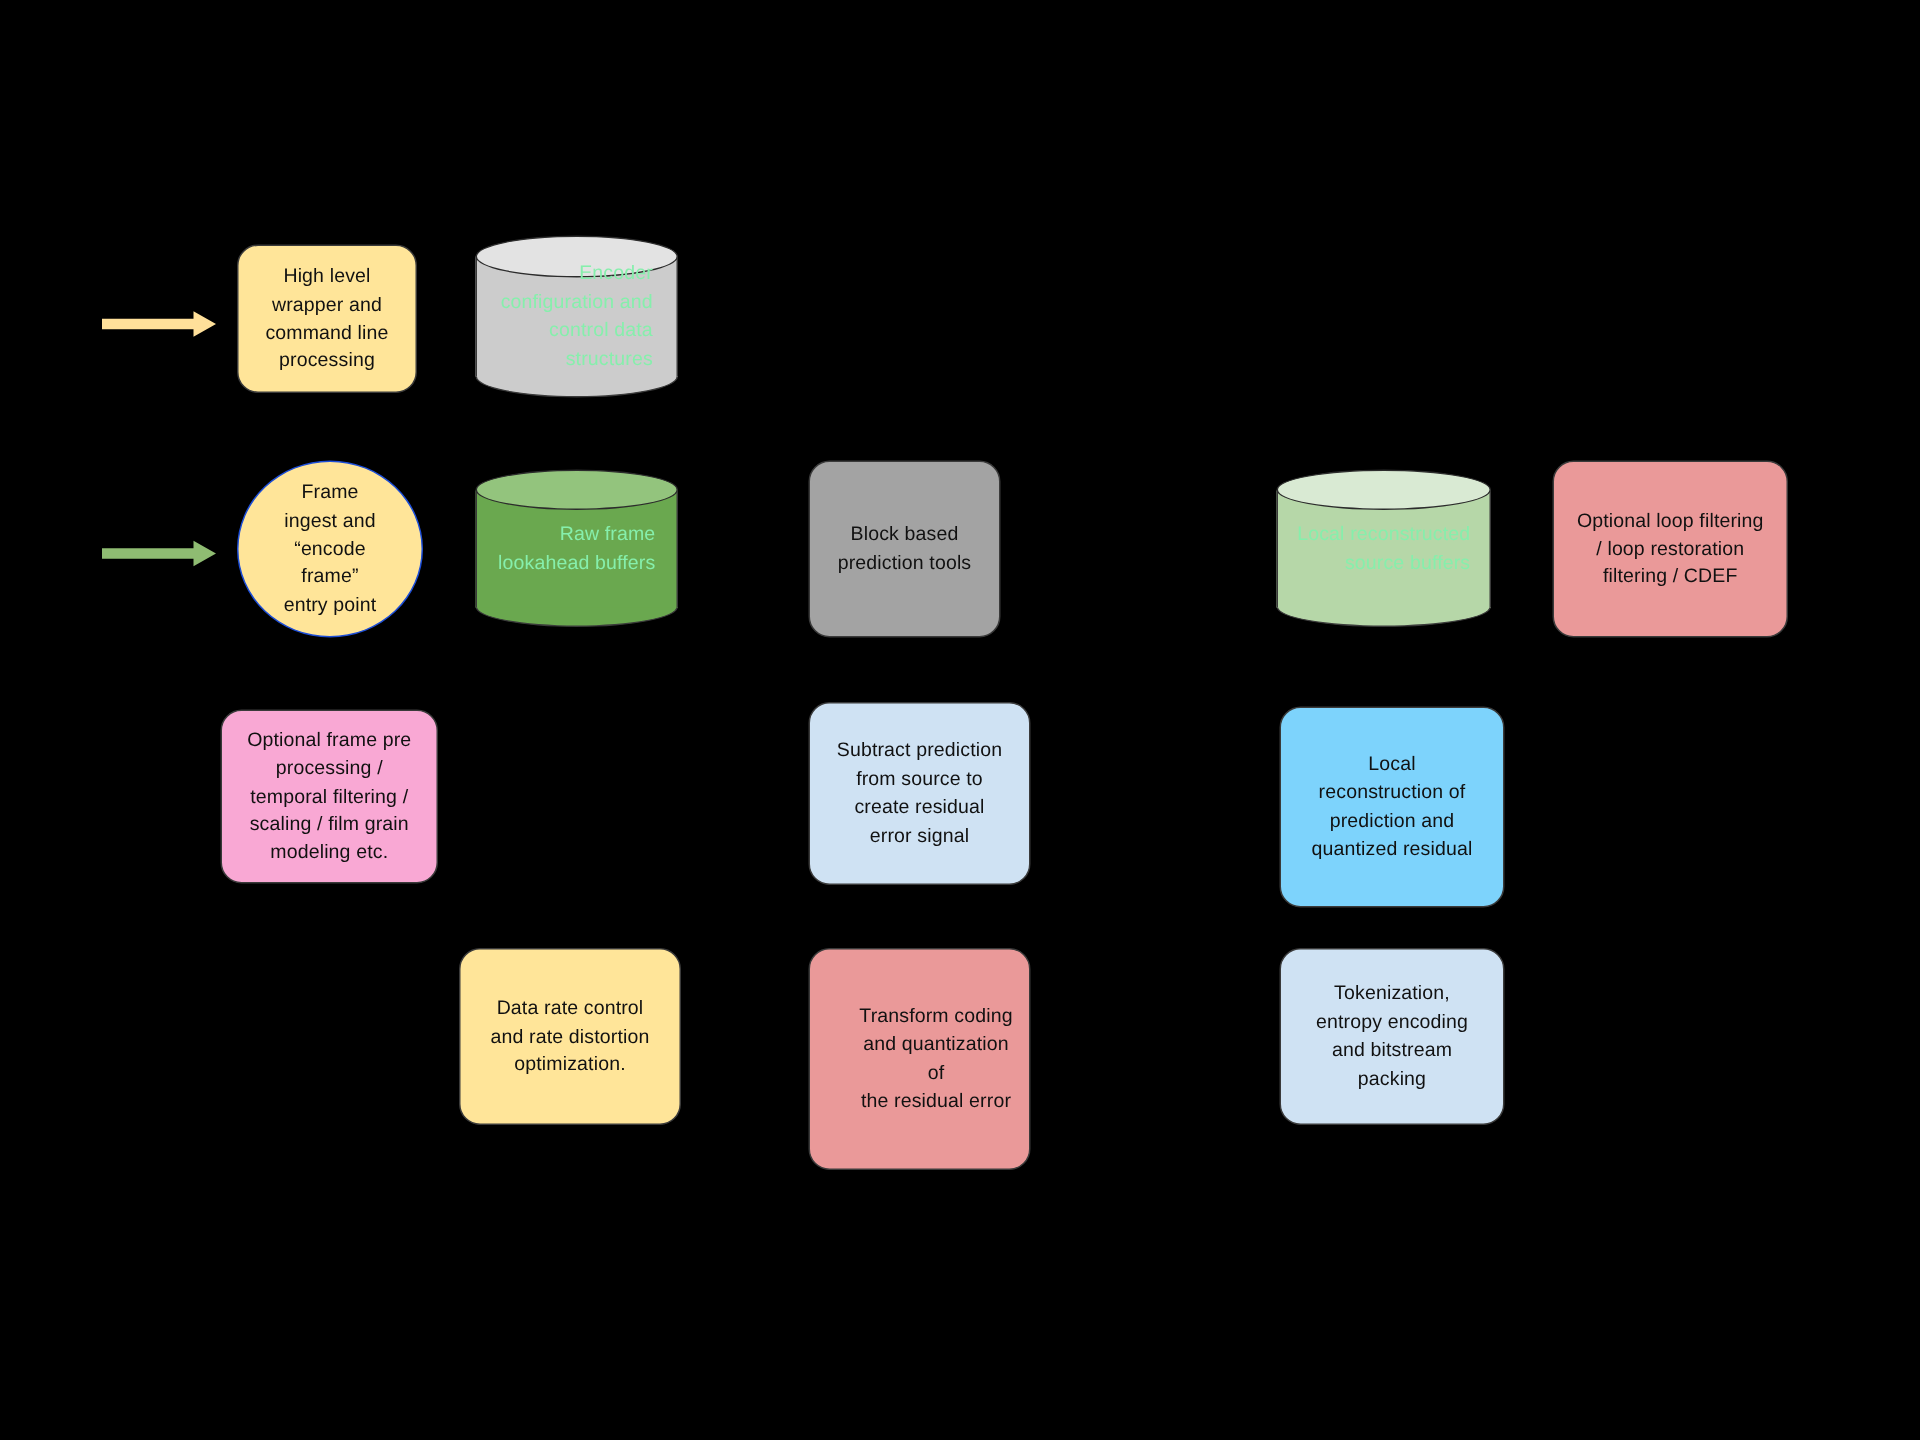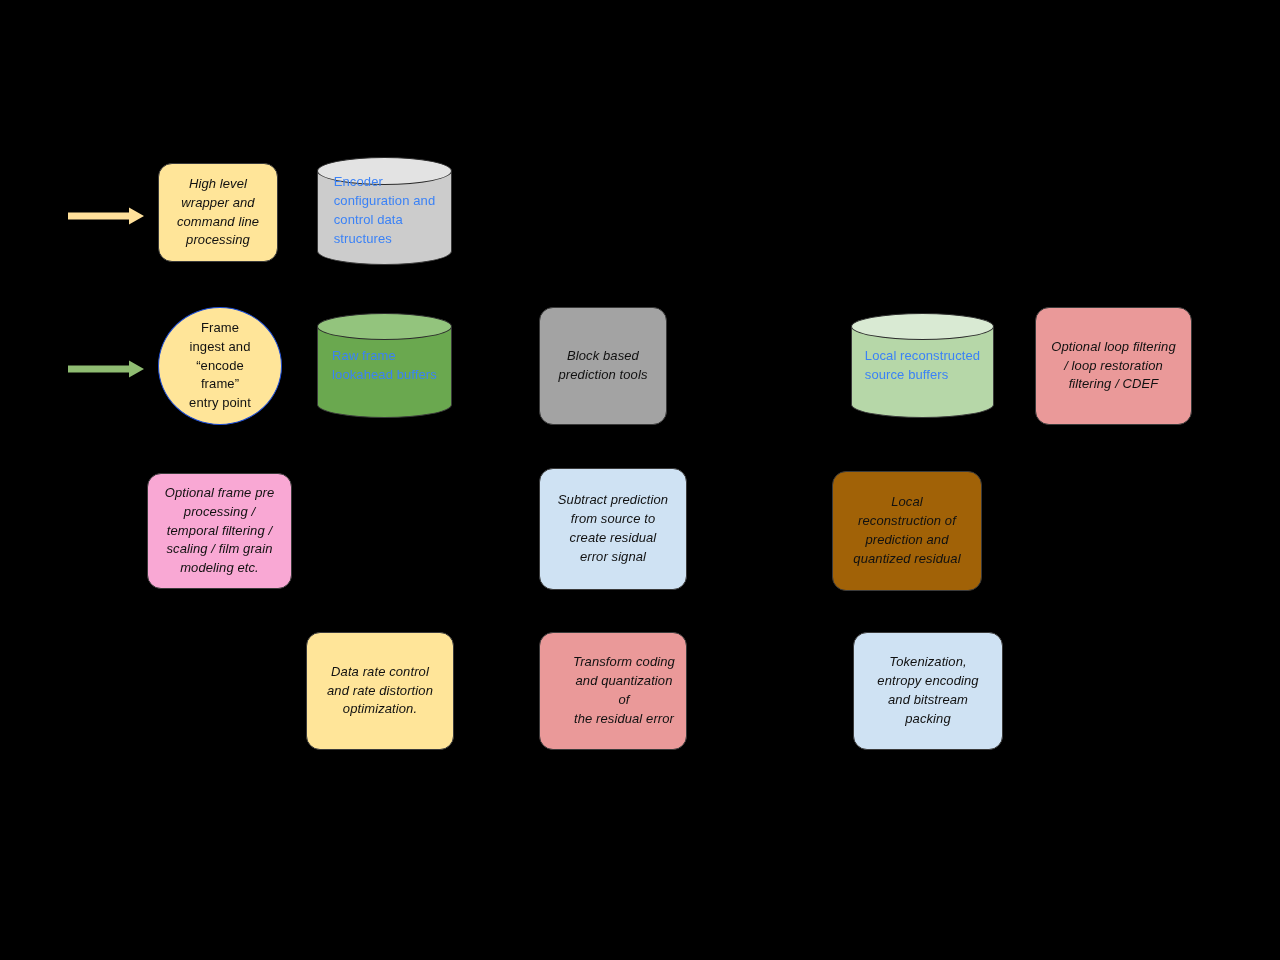--- a/index.html
+++ b/index.html
@@ -26,21 +26,20 @@
     display: flex;
     align-items: center;
     justify-content: center;
     text-align: center;
     color: #111111;
     font-size: 13px;
     line-height: 1.45;
     padding: 6px 8px;
     white-space: pre-line;
     letter-spacing: 0.1px;
-    font-style: italic;
   }
 
   
   .ellipse {
     position: absolute;
     box-sizing: border-box;
     border-radius: 50%;
     border: 1px solid #1d4ed8;
     display: flex;
     align-items: center;
@@ -83,22 +82,22 @@
     border: 1px solid #2c2c2c;
     border-radius: 50%;
   }
   .cyl-label {
     position: absolute;
     left: 0;
     right: 0;
     display: flex;
     align-items: center;
     justify-content: center;
-    text-align: left;
-    color: #3b82f6;
+    text-align: right;
+    color: #86efac;
     font-size: 13px;
     line-height: 1.45;
     white-space: pre-line;
     letter-spacing: 0.1px;
   }
 
   
   .arrow {
     position: absolute;
   }
@@ -157,27 +156,27 @@
 filtering / CDEF</div>
     <div class="node" style="left: 147px; top: 473px; width: 145px; height: 116px; background: #f9a8d4;">Optional frame pre
 processing /
 temporal filtering /
 scaling  / film grain
 modeling etc.</div>
     <div class="node" style="left: 539px; top: 468px; width: 148px; height: 122px; background: rgb(207, 226, 243);">Subtract prediction
 from source to
 create residual
 error signal</div>
-    <div class="node" style="left: 832px; top: 471px; width: 150px; height: 120px; background: #a16207;">Local
+    <div class="node" style="left: 853px; top: 471px; width: 150px; height: 134px; background: #7dd3fc;">Local
 reconstruction of
 prediction and
 quantized residual</div>
     <div class="node" style="left: 306px; top: 632px; width: 148px; height: 118px; background: rgb(255, 229, 153);">Data rate control
 and rate distortion
 optimization.</div>
-    <div class="node" style="left: 539px; top: 632px; width: 148px; height: 118px; background: rgb(234, 153, 153); padding-left: 30px;">Transform coding
+    <div class="node" style="left: 539px; top: 632px; width: 148px; height: 148px; background: rgb(234, 153, 153); padding-left: 30px;">Transform coding
 and quantization of
 the residual error</div>
     <div class="node" style="left: 853px; top: 632px; width: 150px; height: 118px; background: rgb(207, 226, 243);">Tokenization,
 entropy encoding
 and bitstream
 packing</div>
   </div>
 
 </body></html>

